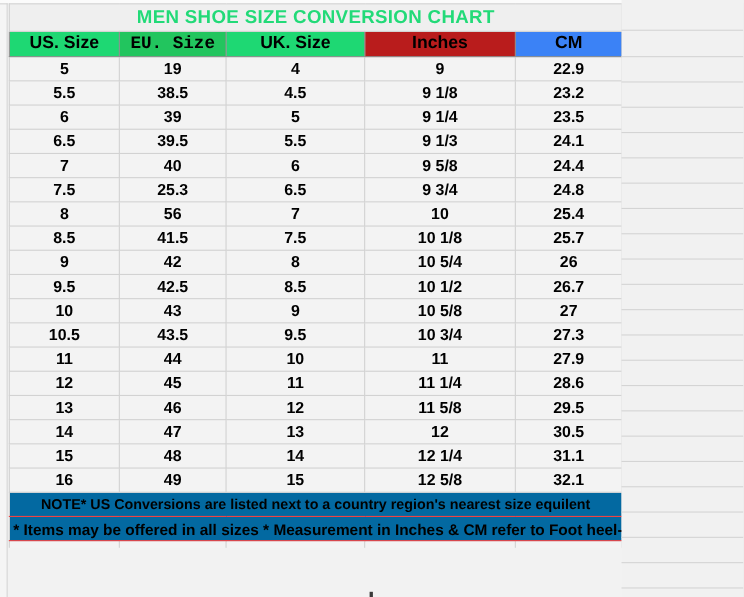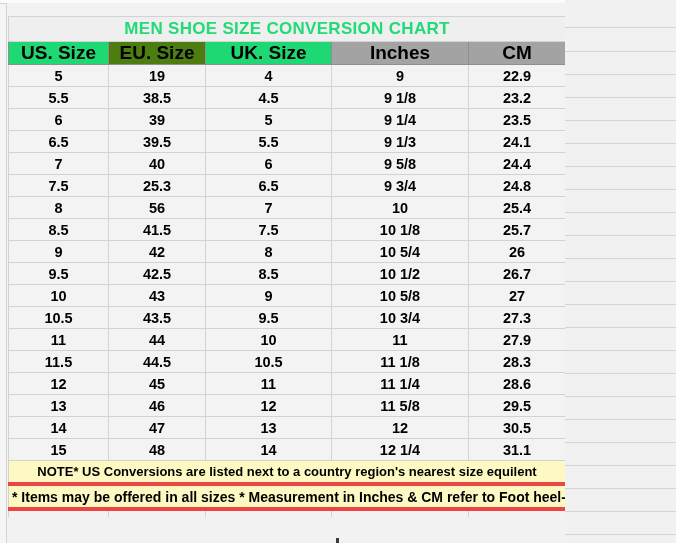--- a/index.html
+++ b/index.html
@@ -18,55 +18,55 @@
     background: #fbfbfb;
   }
   .left-sliver {
     position: absolute; left: 0; top: 3px; width: 7px; height: 540px;
     background: #f5f5f5;
     border-top: 1px solid #d4d4d4;
     border-right: 1px solid #d4d4d4;
     box-sizing: border-box;
   }
   table.chart-table {
-    position: absolute; left: 8px; top: 16px;
+    position: absolute; left: 8px; top: 3px;
     width: 557px;
     border-collapse: collapse;
     table-layout: fixed;
   }
   .chart-table td, .chart-table th {
     border: 1px solid #d2d2d2;
     padding: 0;
     text-align: center;
     vertical-align: middle;
     font-weight: 700;
     overflow: visible;
   }
   .title-row td {
     height: 24px;
     background: #efefef;
     font-size: 17px;
     letter-spacing: 0.3px;
   }
   .header-row th {
     height: 22px;
-    font-size: 19px;
+    font-size: 16px;
     border-color: #8f8f8f;
     color: #000;
   }
   tbody td {
     height: 21px;
     background: #f3f3f3;
     font-size: 14.5px;
   }
   .note-row td {
     height: 21px;
-    background: #fef9c3;
+    background: #0369a1;
     border-top: 1px solid #999;
-    border-bottom: 4px solid #ef4444;
+    border-bottom: 1px solid #ef4444;
     white-space: nowrap;
   }
   .note-row-1 td { font-size: 13px; }
   .note-row-2 td {
     font-size: 14px;
     text-align: left;
     padding-left: 3px;
   }
   .partial-row td {
     height: 6px;
@@ -100,24 +100,24 @@
         <col style="width:126px">
         <col style="width:137px">
         <col style="width:97px">
     </colgroup>
     <thead>
       <tr class="title-row">
         <td colspan="5" style="color: rgb(34, 218, 120);">MEN SHOE SIZE CONVERSION CHART</td>
       </tr>
       <tr class="header-row">
         <th style="background: rgb(30, 216, 115);">US. Size</th>
-        <th style="background: #4d7c0f;">EU. Size</th>
+        <th style="background: #22c55e; font-family: Liberation Mono, monospace;">EU. Size</th>
         <th style="background: rgb(30, 216, 115);">UK. Size</th>
-        <th style="background: #a3a3a3;">Inches</th>
-        <th style="background: #a3a3a3;">CM</th>
+        <th style="background: #b91c1c;">Inches</th>
+        <th style="background: #3b82f6;">CM</th>
       </tr>
     </thead>
     <tbody>
         <tr>
           <td>5</td>
           <td>19</td>
           <td>4</td>
           <td>9</td>
           <td>22.9</td>
         </tr>
@@ -199,27 +199,20 @@
           <td>27.3</td>
         </tr>
         <tr>
           <td>11</td>
           <td>44</td>
           <td>10</td>
           <td>11</td>
           <td>27.9</td>
         </tr>
         <tr>
-          <td>11.5</td>
-          <td>44.5</td>
-          <td>10.5</td>
-          <td>11 1/8</td>
-          <td>28.3</td>
-        </tr>
-        <tr>
           <td>12</td>
           <td>45</td>
           <td>11</td>
           <td>11 1/4</td>
           <td>28.6</td>
         </tr>
         <tr>
           <td>13</td>
           <td>46</td>
           <td>12</td>
@@ -233,20 +226,27 @@
           <td>12</td>
           <td>30.5</td>
         </tr>
         <tr>
           <td>15</td>
           <td>48</td>
           <td>14</td>
           <td>12 1/4</td>
           <td>31.1</td>
         </tr>
+        <tr>
+          <td>16</td>
+          <td>49</td>
+          <td>15</td>
+          <td>12 5/8</td>
+          <td>32.1</td>
+        </tr>
       </tbody>
     <tfoot>
       <tr class="note-row note-row-1">
         <td colspan="5">NOTE* US Conversions are listed next to a country region's nearest size equilent</td>
       </tr>
       <tr class="note-row note-row-2">
         <td colspan="5">* Items may be offered in all sizes * Measurement in Inches &amp; CM refer to Foot heel-to-toe</td>
       </tr>
       <tr class="partial-row">
         <td></td>

